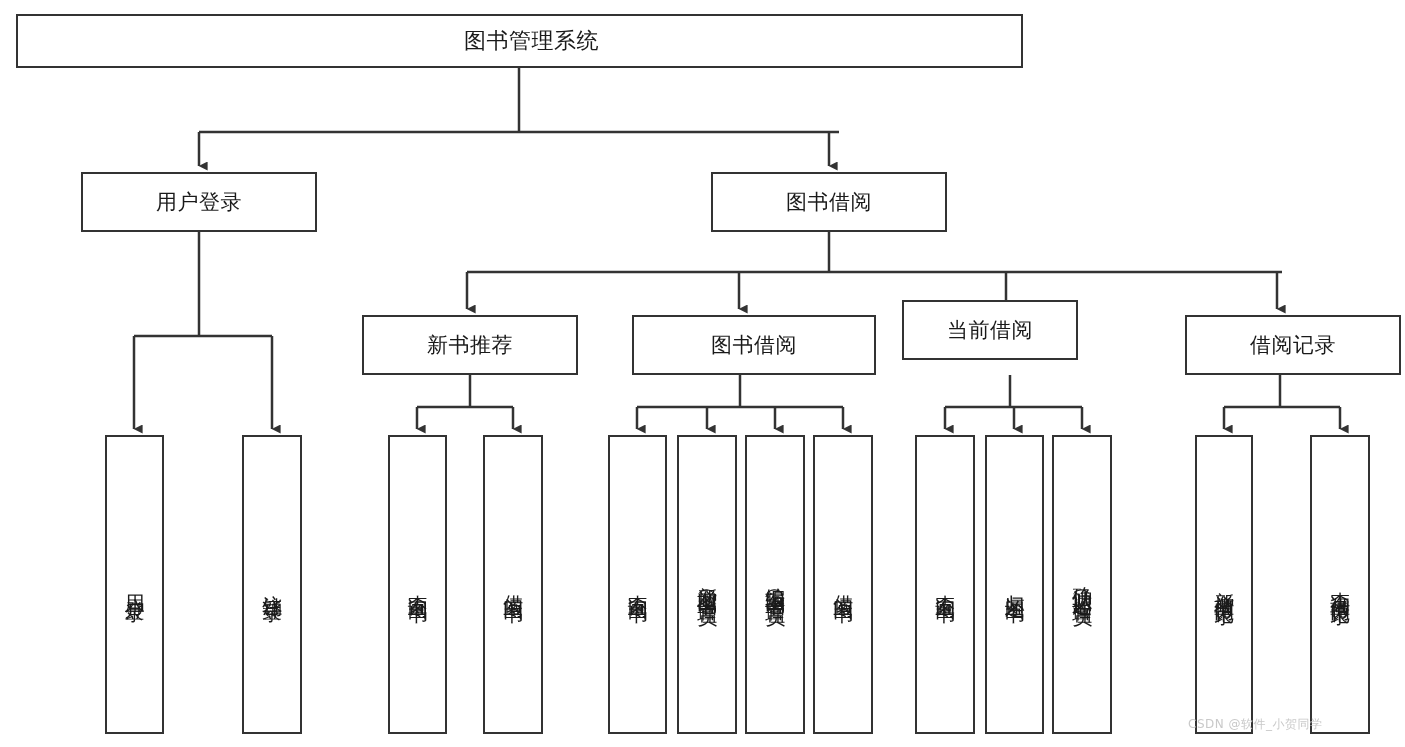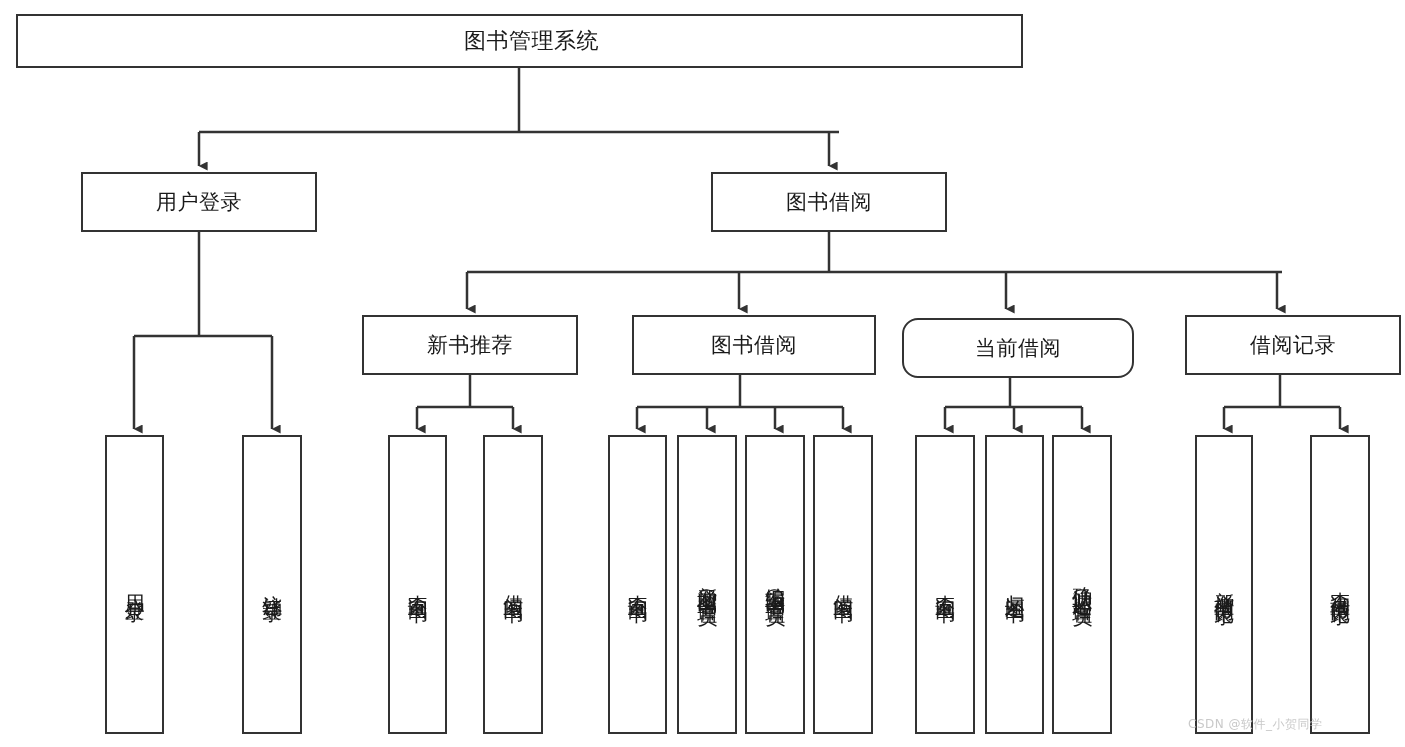--- a/index.html
+++ b/index.html
@@ -123,21 +123,21 @@
   <div class="node" style="left: 711px; top: 172px; width: 236px; height: 60px;">
     <span class="label">图书借阅</span>
   </div>
 
   <div class="node" style="left: 362px; top: 315px; width: 216px; height: 60px;">
     <span class="label">新书推荐</span>
   </div>
   <div class="node" style="left: 632px; top: 315px; width: 244px; height: 60px;">
     <span class="label">图书借阅</span>
   </div>
-  <div class="node" style="left: 902px; top: 318px; width: 232px; height: 60px; border-radius: 16px;">
+  <div class="node" style="left: 902px; top: 300px; width: 176px; height: 60px;">
     <span class="label">当前借阅</span>
   </div>
   <div class="node" style="left: 1172px; top: 315px; width: 216px; height: 60px; margin-left: 13px;">
     <span class="label">借阅记录</span>
   </div>
 
   <div class="node vertical" style="left: 105px; top: 435px; width: 59px; height: 299px;">
     <span class="label">用户登录</span>
   </div>
   <div class="node vertical" style="left: 242px; top: 435px; width: 60px; height: 299px;">

